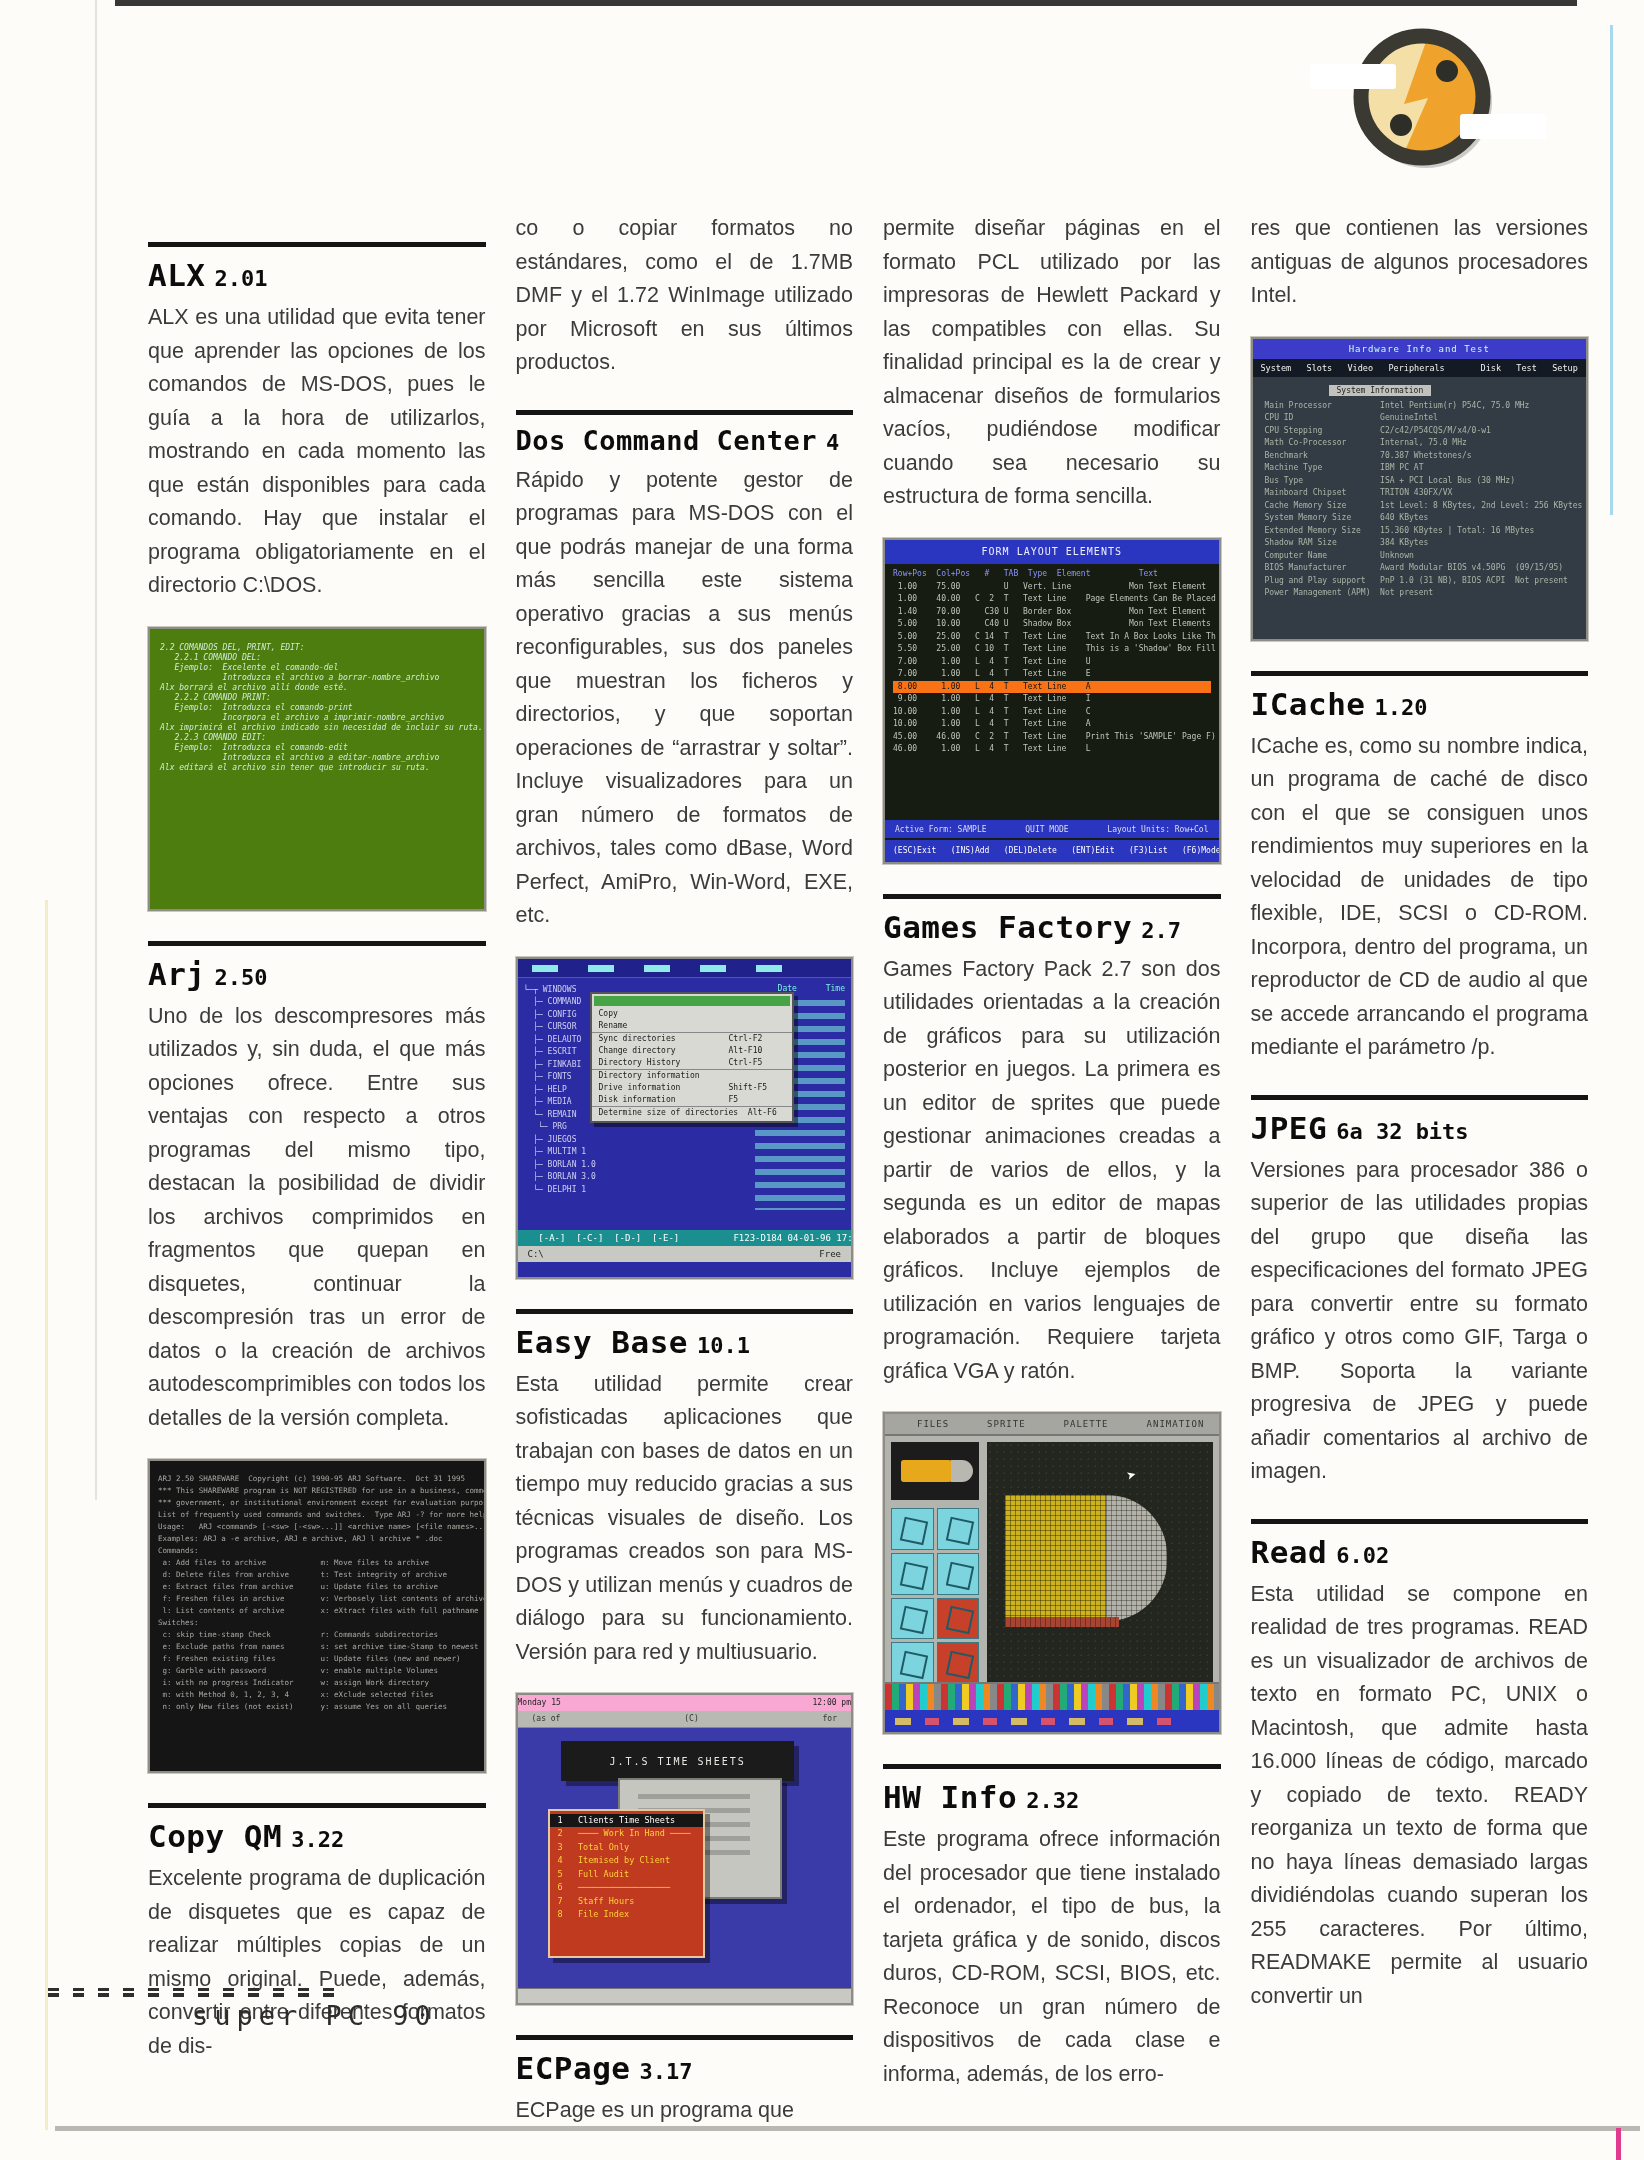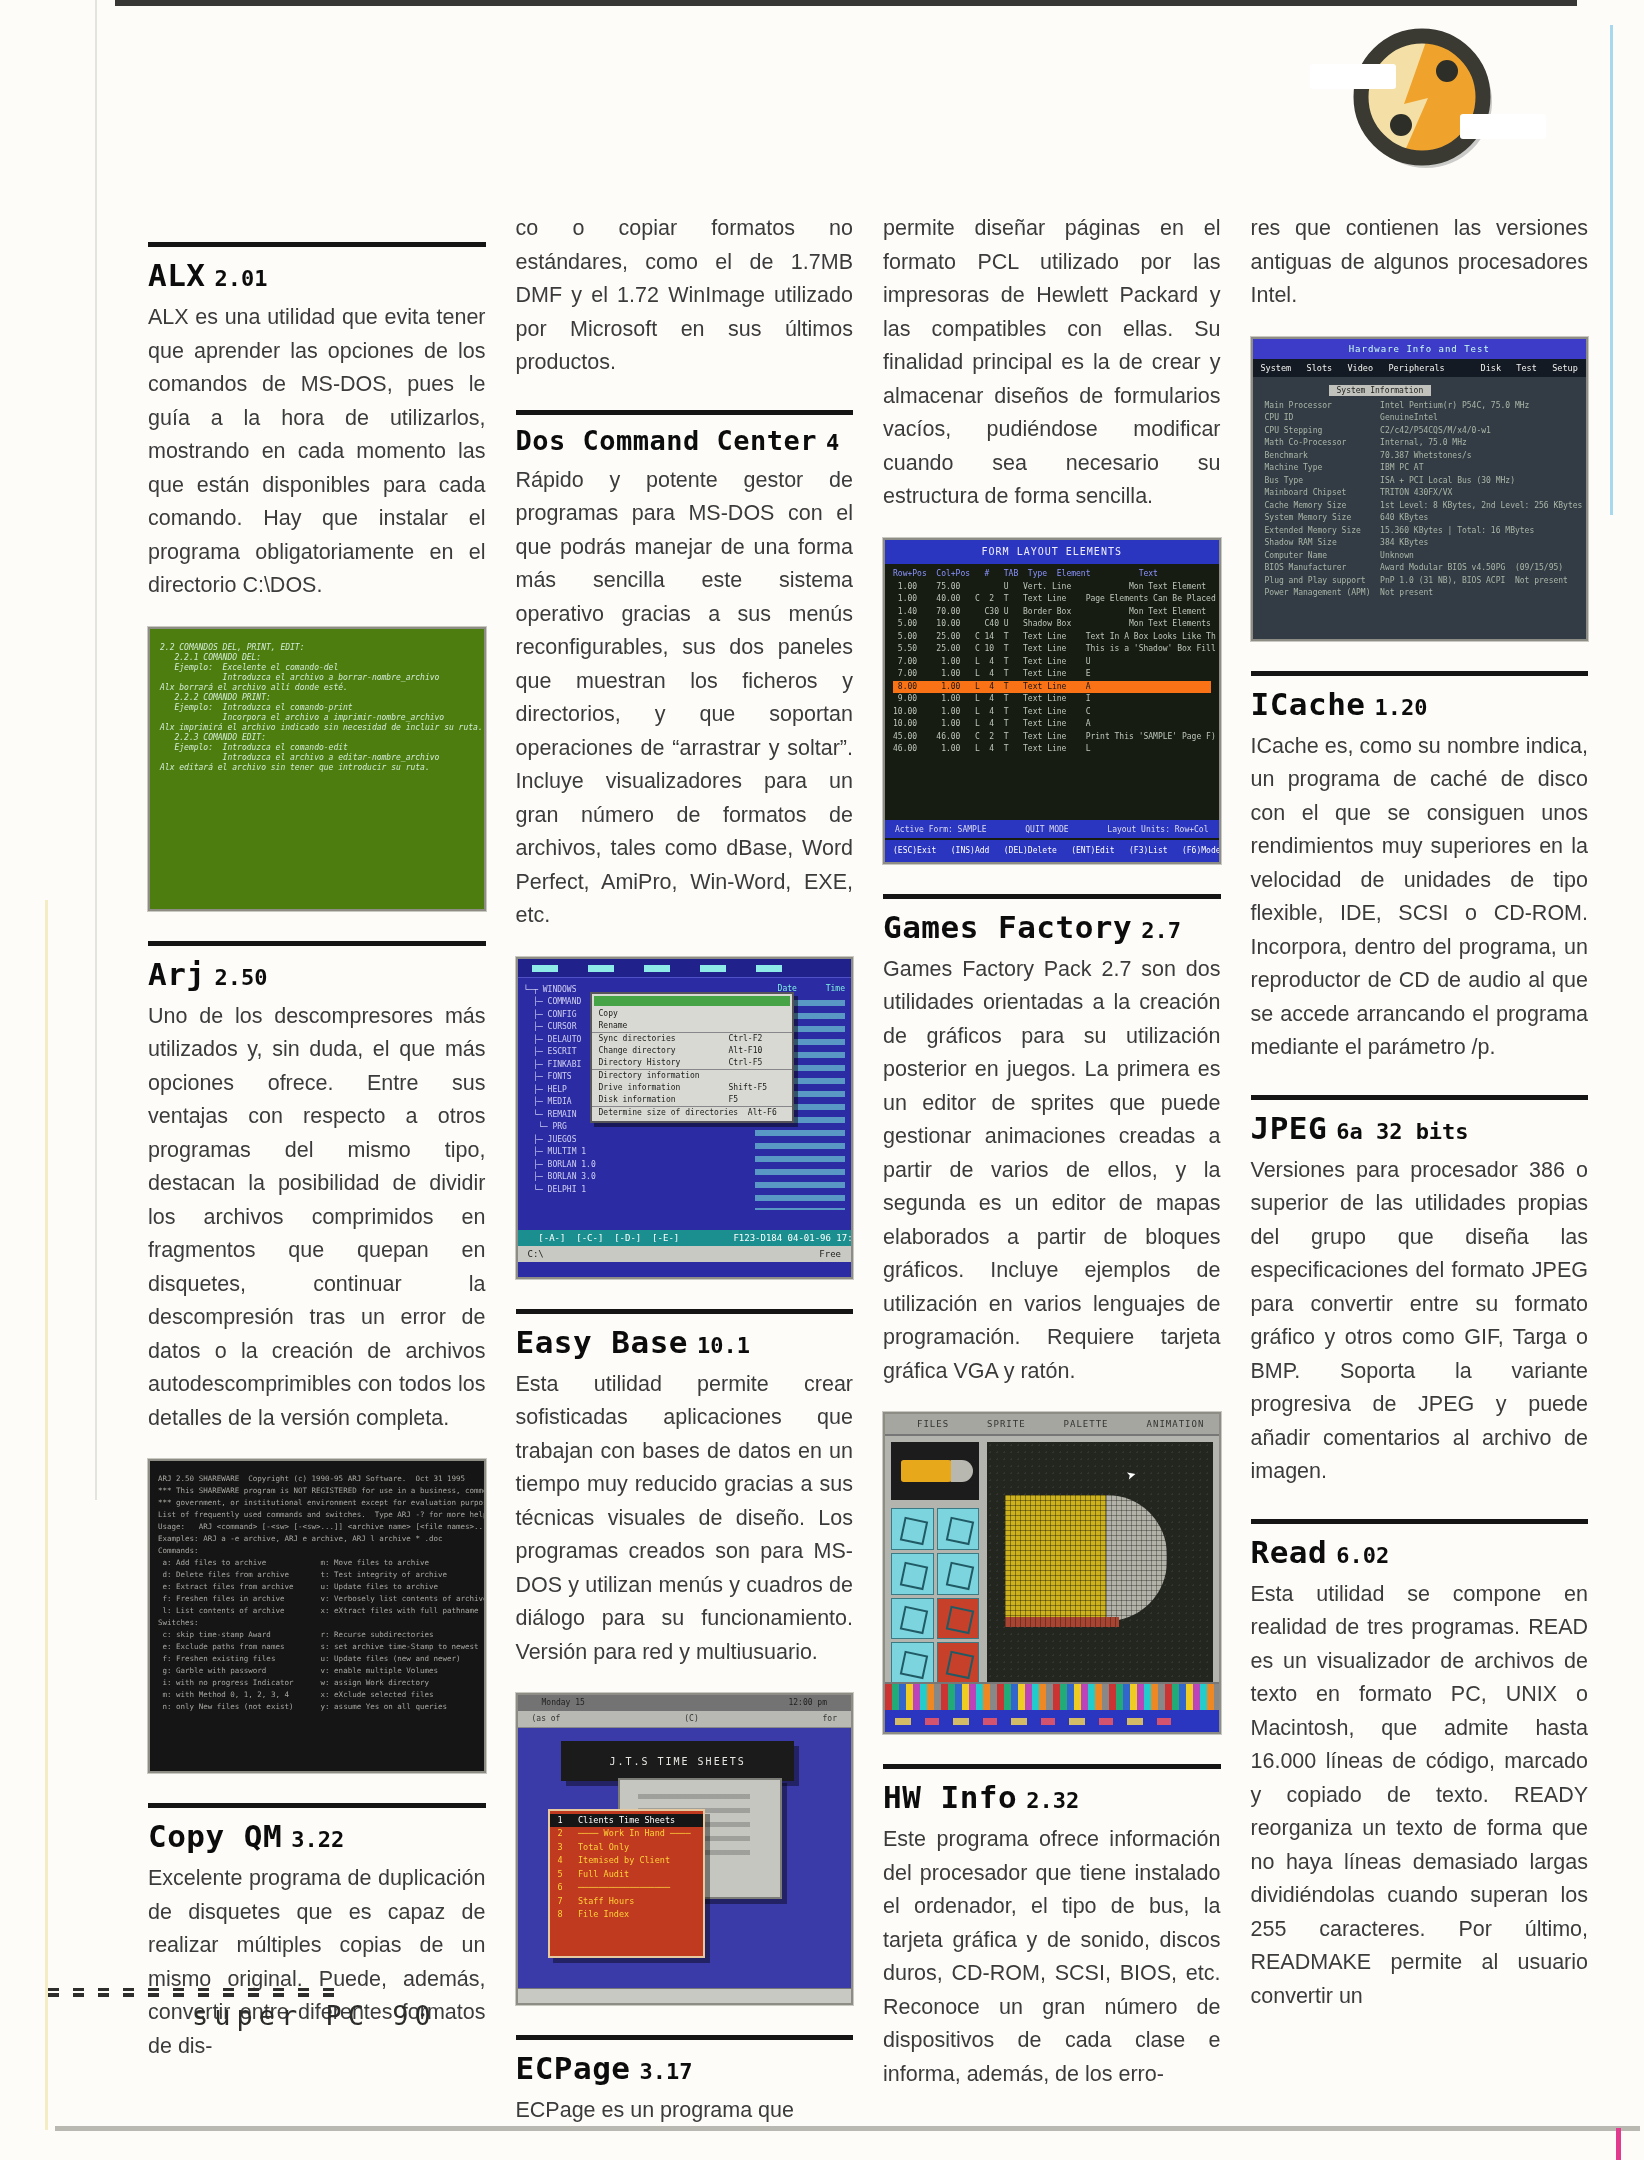--- a/index.html
+++ b/index.html
@@ -56,22 +56,22 @@
   .dcc-popup div:nth-child(1){height:10px;background:#46a446;margin:0 2px 2px 2px;}
   .dcc-popup div:nth-child(4){border-top:1px solid #88888a;}
   .dcc-popup div:nth-child(7){border-top:1px solid #88888a;}
   .dcc-popup div:nth-child(10){border-top:1px solid #88888a;}
   .dcc-drivebar{height:16px;background:#1b8f8f;color:#ffffff;font-size:9px;line-height:16px;
      padding:0 10px;white-space:pre;}
   .dcc-statusbar{height:16px;background:#c9c9c3;color:#222;font-size:9px;line-height:16px;
      display:flex;justify-content:space-between;padding:0 10px;}
   
   .eb{height:308px;background:#3a3aa8;}
-  .eb-titlebar{height:16px;background:#737373;display:flex;justify-content:space-between;
-     font-size:8px;color:#222;line-height:16px;padding:0 24px;}
+  .eb-titlebar{height:16px;background:#f9a8d4;display:flex;justify-content:space-between;
+     font-size:8px;color:#222;line-height:16px;padding:0 0;}
   .eb-toolbar{height:16px;background:#b9b9b3;display:flex;justify-content:space-between;
      font-size:8px;color:#333;line-height:16px;padding:0 14px;border-bottom:1px solid #888;}
   .eb-banner{position:absolute;left:13%;top:15%;width:70%;height:13%;background:#1b1b1b;
      color:#e7e7e2;font-size:10px;letter-spacing:2px;display:flex;align-items:center;justify-content:center;
      box-shadow:5px 5px 0 rgba(0,0,0,.4);}
   .eb-gray{position:absolute;left:30%;top:27%;width:48%;height:38%;background:#c6c6c0;
      border:2px solid #7d7d78;box-shadow:5px 5px 0 rgba(0,0,0,.4);
      background-image:repeating-linear-gradient(180deg,rgba(120,120,118,.5) 0 5px,transparent 5px 14px);
      background-size:70% 60%;background-repeat:no-repeat;background-position:18px 14px;}
   .eb-red{position:absolute;left:9%;top:37%;width:46%;height:45%;background:#bf3a1e;
@@ -217,21 +217,21 @@
           <div class="line"></div>
           <div class="line">Usage:   ARJ &lt;command&gt; [-&lt;sw&gt; [-&lt;sw&gt;...]] &lt;archive name&gt; [&lt;file names&gt;...]</div>
           <div class="line">Examples: ARJ a -e archive, ARJ e archive, ARJ l archive * .doc</div>
           <div class="line">Commands:</div>
           <div class="line"> a: Add files to archive            m: Move files to archive</div>
           <div class="line"> d: Delete files from archive       t: Test integrity of archive</div>
           <div class="line"> e: Extract files from archive      u: Update files to archive</div>
           <div class="line"> f: Freshen files in archive        v: Verbosely list contents of archive</div>
           <div class="line"> l: List contents of archive        x: eXtract files with full pathname</div>
           <div class="line">Switches:</div>
-          <div class="line"> c: skip time-stamp Award           r: Recurse subdirectories</div>
+          <div class="line"> c: skip time-stamp Check           r: Commands subdirectories</div>
           <div class="line"> e: Exclude paths from names        s: set archive time-Stamp to newest</div>
           <div class="line"> f: Freshen existing files          u: Update files (new and newer)</div>
           <div class="line"> g: Garble with password            v: enable multiple Volumes</div>
           <div class="line"> i: with no progress Indicator      w: assign Work directory</div>
           <div class="line"> m: with Method 0, 1, 2, 3, 4       x: eXclude selected files</div>
           <div class="line"> n: only New files (not exist)      y: assume Yes on all queries</div>
         </div>
 
       <div class="rule"></div>
       <h3 class="sec px">

